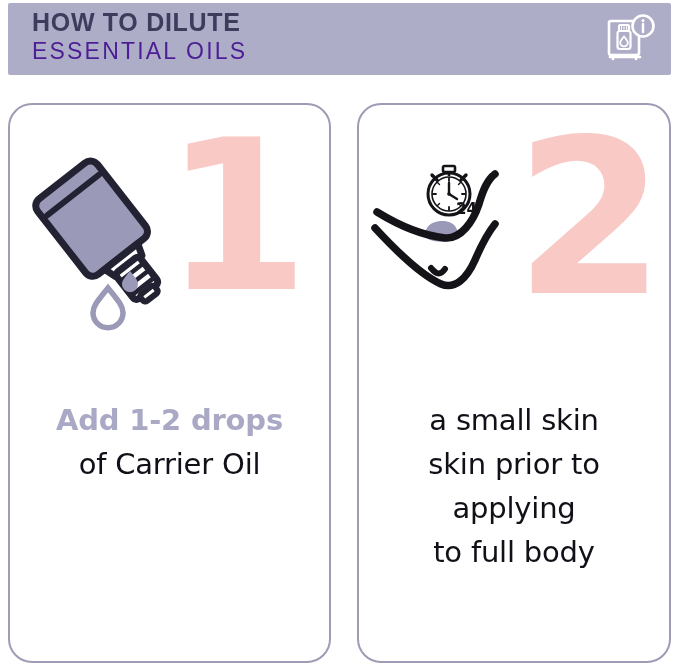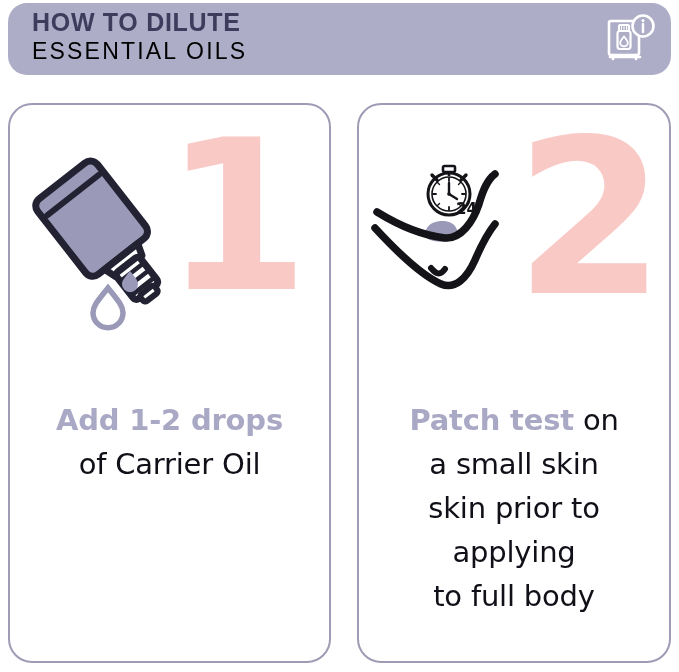--- a/index.html
+++ b/index.html
@@ -21,42 +21,42 @@
   }
 
   
   .header-banner {
     position: absolute;
     left: 8px;
     top: 3px;
     width: 663px;
     height: 72px;
     background: #aeadc8;
-    border-radius: 19px;
+    border-radius: 2px;
     box-sizing: border-box;
   }
   .header-title {
     position: absolute;
     left: 24px;
     top: 5px;
     font-size: 25px;
     font-weight: bold;
     letter-spacing: 0.7px;
     color: #3d3c5c;
     line-height: 28px;
     white-space: nowrap;
   }
   .header-subtitle {
     position: absolute;
     left: 24px;
     top: 34px;
     font-size: 23px;
     font-weight: normal;
     letter-spacing: 2.2px;
-    color: #000000;
+    color: #4c1d95;
     line-height: 28px;
     white-space: nowrap;
   }
   .header-icon {
     position: absolute;
     right: 14px;
     top: 8px;
     width: 56px;
     height: 56px;
   }
@@ -233,21 +233,20 @@
             <path d="M24 30 l8 5" stroke="#141318" stroke-width="2.4" stroke-linecap="round"></path>
             <circle cx="24" cy="30" r="1.8" fill="#141318"></circle>
 
             <text x="31" y="50" font-family="DejaVu Sans, sans-serif" font-size="15" font-weight="bold" fill="#141318">24</text>
           </g>
         </svg>
       </span>
     </div>
 
     <div class="card-text" id="text-2">
-      <span class="tline"><span class="hl">Patch test</span><span> on</span></span>
       <span class="tline">a small skin</span>
       <span class="tline">skin prior to</span>
       <span class="tline">applying</span>
       <span class="tline">to full body</span>
     </div>
   </div>
 
 </div>
 
 </body></html>

